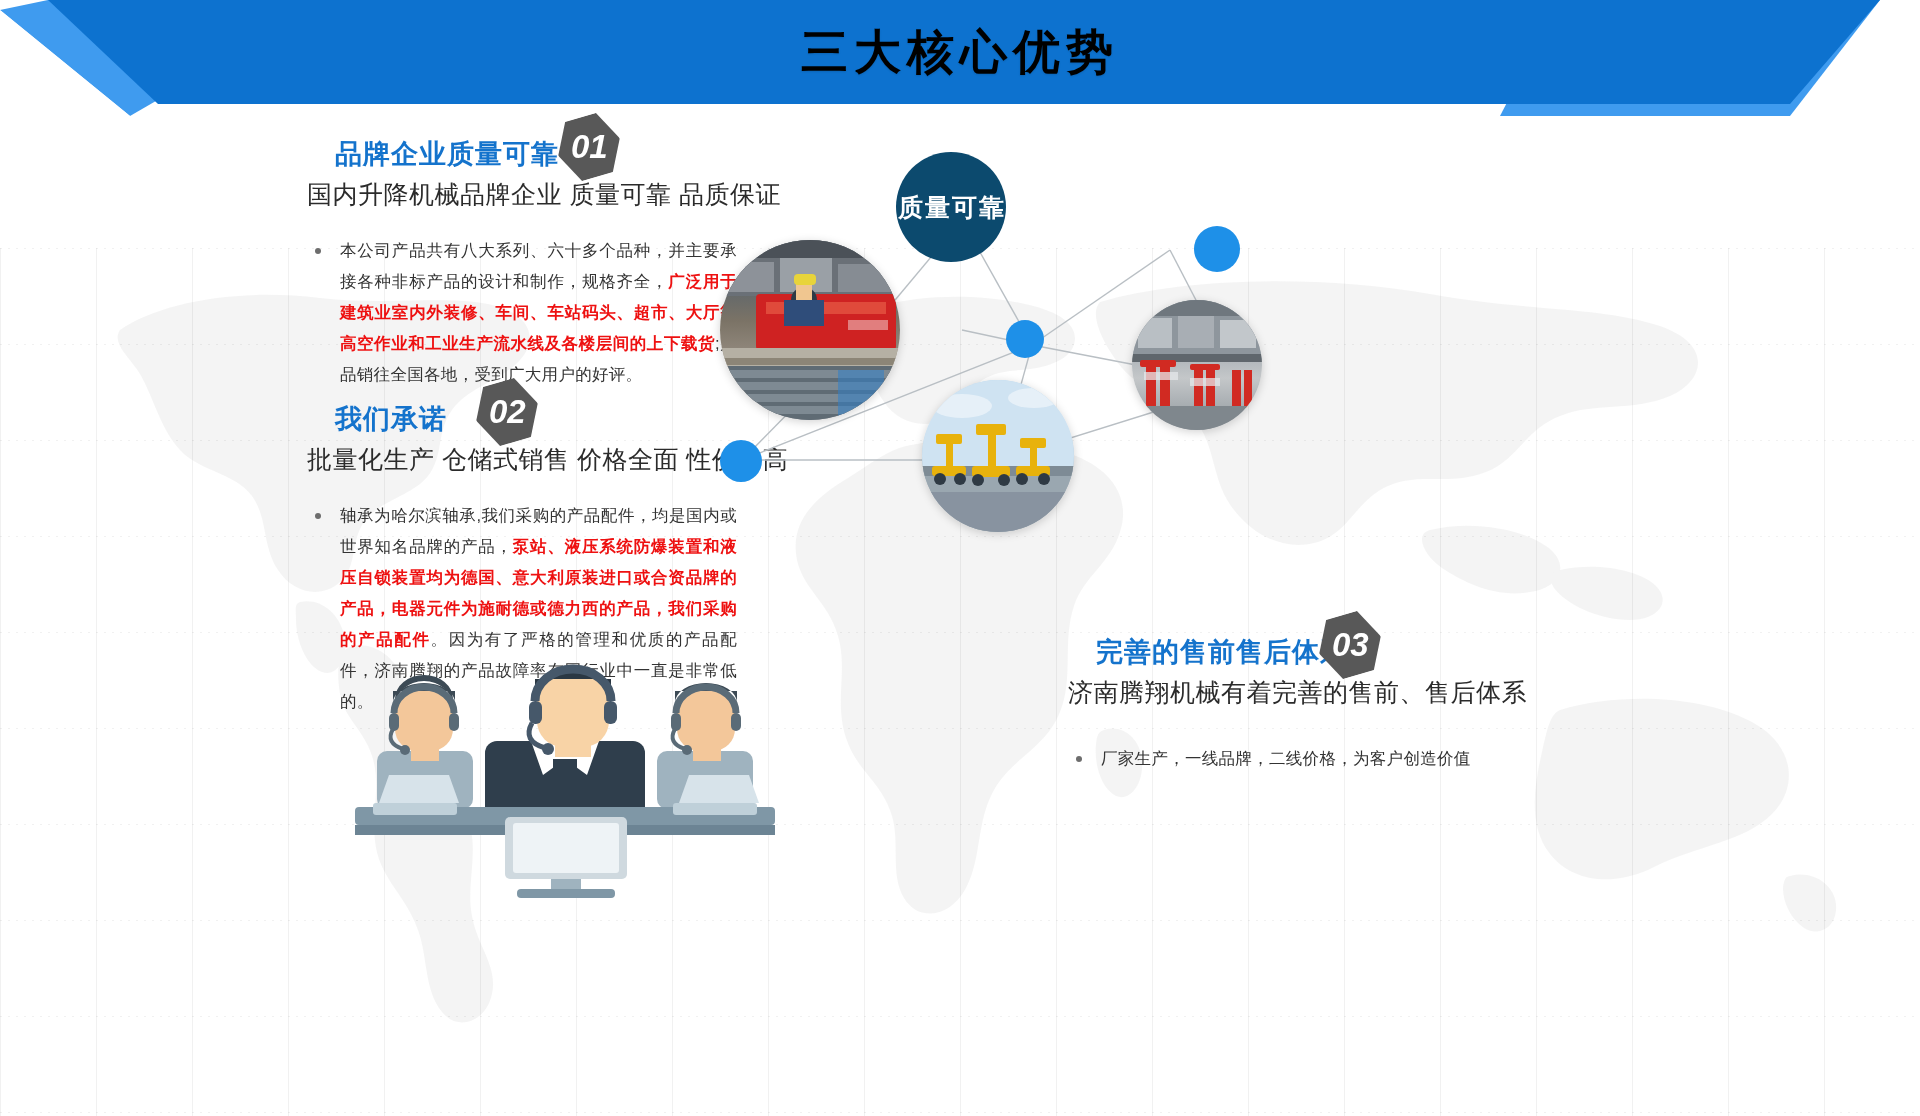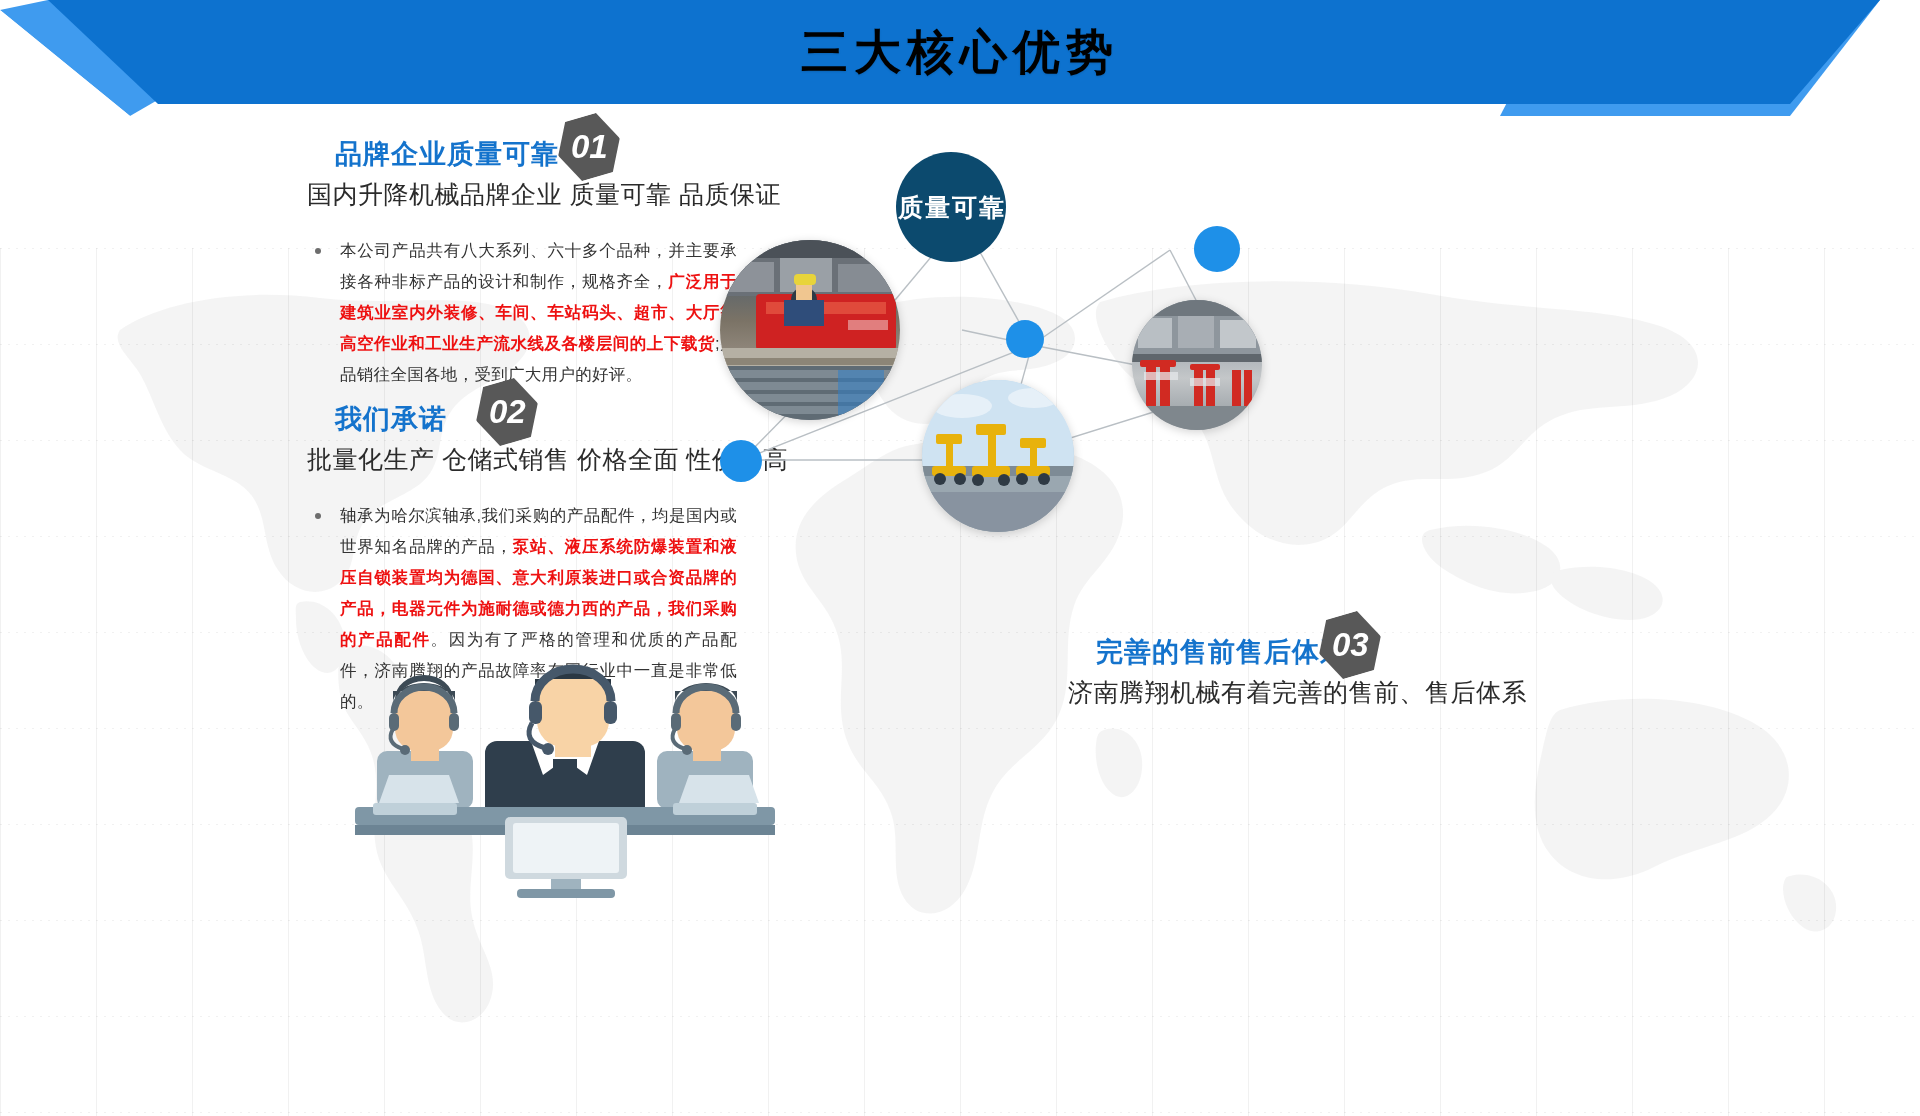--- a/index.html
+++ b/index.html
@@ -187,20 +187,23 @@
 
   <div class="section" style="left:1068px; top:638px; width:470px;">
     <div class="sec-head">
       <div class="sec-title">完善的售前售后体系</div>
       <div class="hexbadge" style="left:222px; top:-25px;">
         <span>03</span>
       </div>
     </div>
     <div class="sec-sub">济南腾翔机械有着完善的售前、售后体系</div>
     <ul class="bullet-list" style="margin-top:36px;">
+      <li class="bullet-item">
+        <span>厂家生产，一线品牌，二线价格，为客户创造价值</span>
+      </li>
     </ul>
   </div>
 
   <div class="diagram">
     <svg width="620" height="420" viewBox="0 0 620 420" style="position:absolute;left:0;top:0;">
       <g class="divider-line">
         <line x1="262" y1="90" x2="332" y2="215"></line>
         <line x1="332" y1="215" x2="262" y2="200"></line>
         <line x1="332" y1="215" x2="470" y2="120"></line>
         <line x1="332" y1="215" x2="540" y2="255"></line>

